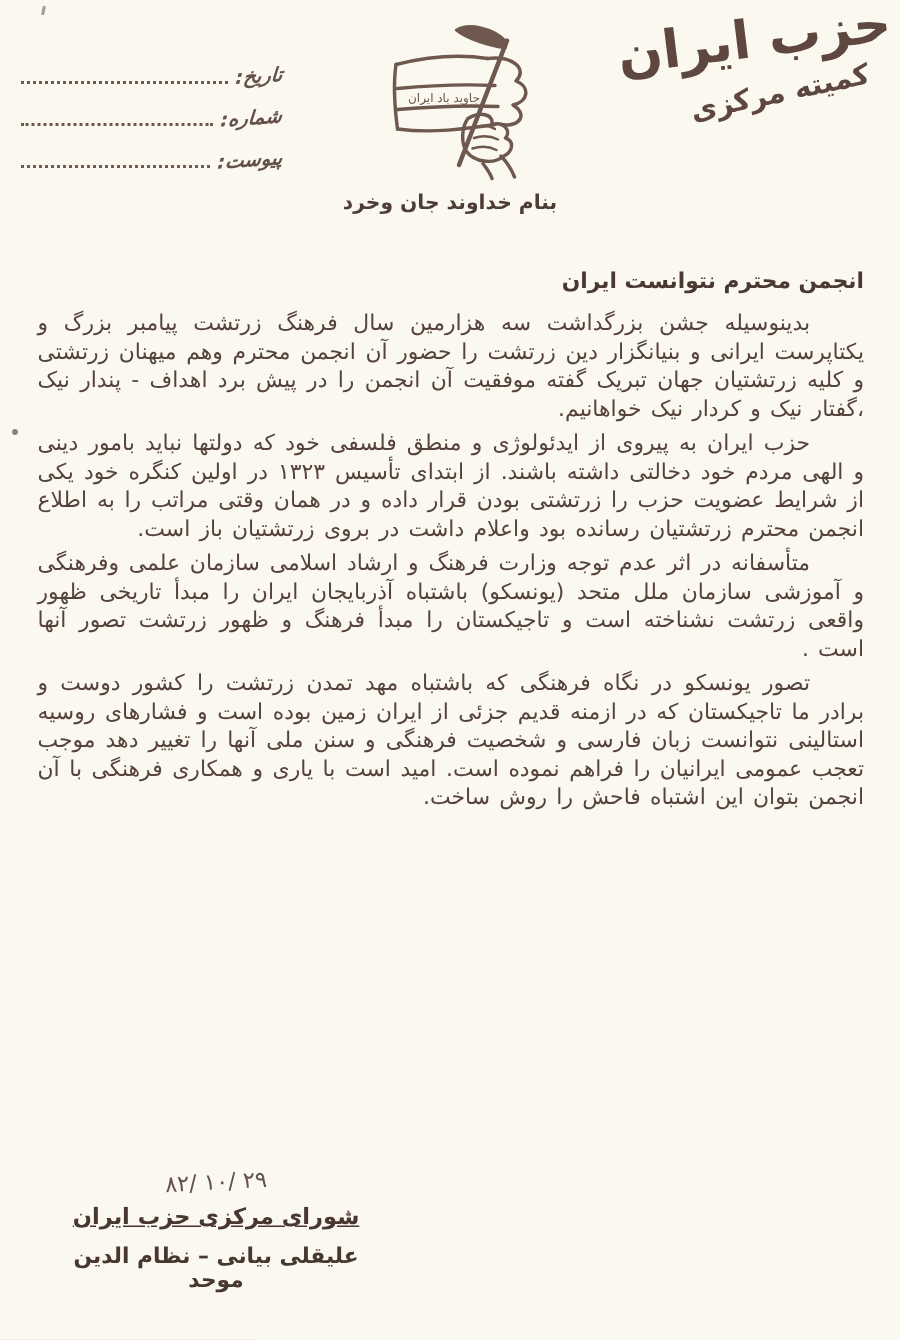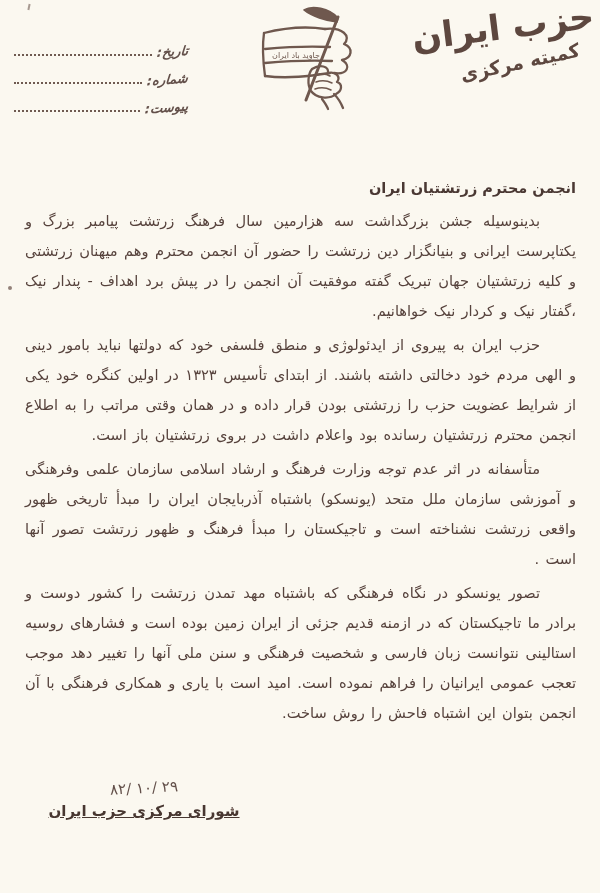--- a/index.html
+++ b/index.html
@@ -11,42 +11,42 @@
   
   .masthead{position:absolute;top:8px;right:4px;width:186px;text-align:center;}
   .party-name{
     display:block;font-size:35px;font-weight:bold;line-height:1.1;
     transform:rotate(-7deg);letter-spacing:1px;color:#5d473f;
   }
   .committee{
     display:block;font-size:19px;font-weight:bold;margin-top:4px;margin-left:34px;
     transform:rotate(-12deg);color:#5d473f;
   }
-  .emblem{position:absolute;top:3px;left:254px;width:122px;height:108px;}
+  .emblem{position:absolute;top:13px;left:254px;width:122px;height:108px;}
   .emblem svg{width:100%;height:100%;}
   .fields{position:absolute;top:40px;left:12px;width:176px;}
   .field-row{display:flex;align-items:flex-end;height:19px;margin-bottom:9px;}
   .field-label{
     font-size:13px;font-weight:bold;font-style:italic;color:#63504a;
     transform:skewX(-8deg) rotate(-4deg);white-space:nowrap;
   }
   .field-dots{flex:1;border-bottom:2px dotted #6f5a51;margin:0 5px 3px 2px;height:1px;}
   
   .invocation{
     position:absolute;top:127px;left:0;width:100%;text-align:center;
     font-size:13.5px;font-weight:bold;color:#4e3c37;letter-spacing:.5px;
   }
   
   .letter-body{position:absolute;top:180px;right:24px;left:25px;}
   .salutation{
     font-size:14.5px;font-weight:bold;margin:0 0 10px 0;color:#4a3833;
     letter-spacing:.2px;
   }
   .letter-body p{
-    font-size:14.6px;line-height:30px;margin:0 0 4px 0;
+    font-size:14.6px;line-height:19px;margin:0 0 4px 0;
     text-align:justify;text-indent:36px;color:#56423c;word-spacing:1.5px;
   }
   
   .signature{position:absolute;top:779px;left:34px;width:220px;text-align:center;}
   .sig-date{
     display:block;direction:ltr;font-size:15px;letter-spacing:3px;
     transform:rotate(-3deg);color:#63504a;
   }
   .sig-org{display:block;font-size:15px;font-weight:bold;margin-top:5px;color:#483731;text-decoration:underline;}
   .sig-names{display:block;font-size:14.5px;font-weight:bold;margin-top:10px;color:#483731;}
@@ -107,31 +107,33 @@
         <span class="field-dots"></span>
       </div>
       <div class="field-row">
         <span class="field-label">پیوست:</span>
         <span class="field-dots"></span>
       </div>
     </div>
 
   </header>
 
+  <div class="invocation">بنام خداوند جان وخرد</div>
 
   <main class="letter-body">
-    <h2 class="salutation">انجمن محترم زرتشتیان ایران</h2>
+    <h2 class="salutation">انجمن محترم نتوانست ایران</h2>
     <p>بدینوسیله جشن بزرگداشت سه هزارمین سال فرهنگ زرتشت پیامبر بزرگ و یکتاپرست ایرانی و بنیانگزار دین زرتشت را حضور آن انجمن محترم وهم میهنان زرتشتی و کلیه زرتشتیان جهان تبریک گفته موفقیت آن انجمن را در پیش برد اهداف - پندار نیک ،گفتار نیک و کردار نیک خواهانیم.</p>
     <p>حزب ایران به پیروی از ایدئولوژی و منطق فلسفی خود که دولتها نباید بامور دینی و الهی مردم خود دخالتی داشته باشند. از ابتدای تأسیس ۱۳۲۳ در اولین کنگره خود یکی از شرایط عضویت حزب را زرتشتی بودن قرار داده و در همان وقتی مراتب را به اطلاع انجمن محترم زرتشتیان رسانده بود واعلام داشت در بروی زرتشتیان باز است.</p>
     <p>متأسفانه در اثر عدم توجه وزارت فرهنگ و ارشاد اسلامی سازمان علمی وفرهنگی و آموزشی سازمان ملل متحد (یونسکو) باشتباه آذربایجان ایران را مبدأ تاریخی ظهور واقعی زرتشت نشناخته است و تاجیکستان را مبدأ فرهنگ و ظهور زرتشت تصور آنها است .</p>
     <p>تصور یونسکو در نگاه فرهنگی که باشتباه مهد تمدن زرتشت را کشور دوست و برادر ما تاجیکستان که در ازمنه قدیم جزئی از ایران زمین بوده است و فشارهای روسیه استالینی نتوانست زبان فارسی و شخصیت فرهنگی و سنن ملی آنها را تغییر دهد موجب تعجب عمومی ایرانیان را فراهم نموده است. امید است با یاری و همکاری فرهنگی با آن انجمن بتوان این اشتباه فاحش را روش ساخت.</p>
   </main>
 
   <footer class="signature">
     <span class="sig-date">۸۲/ ۱۰/ ۲۹</span>
     <span class="sig-org">شورای مرکزی حزب ایران</span>
+    <span class="sig-names">علیقلی بیانی – نظام الدین موحد</span>
   </footer>
 
   <span class="ink-dot dot-a"></span>
   <span class="ink-dot dot-b"></span>
   <span class="speck"></span>
 
 </div>
 
 </body></html>

